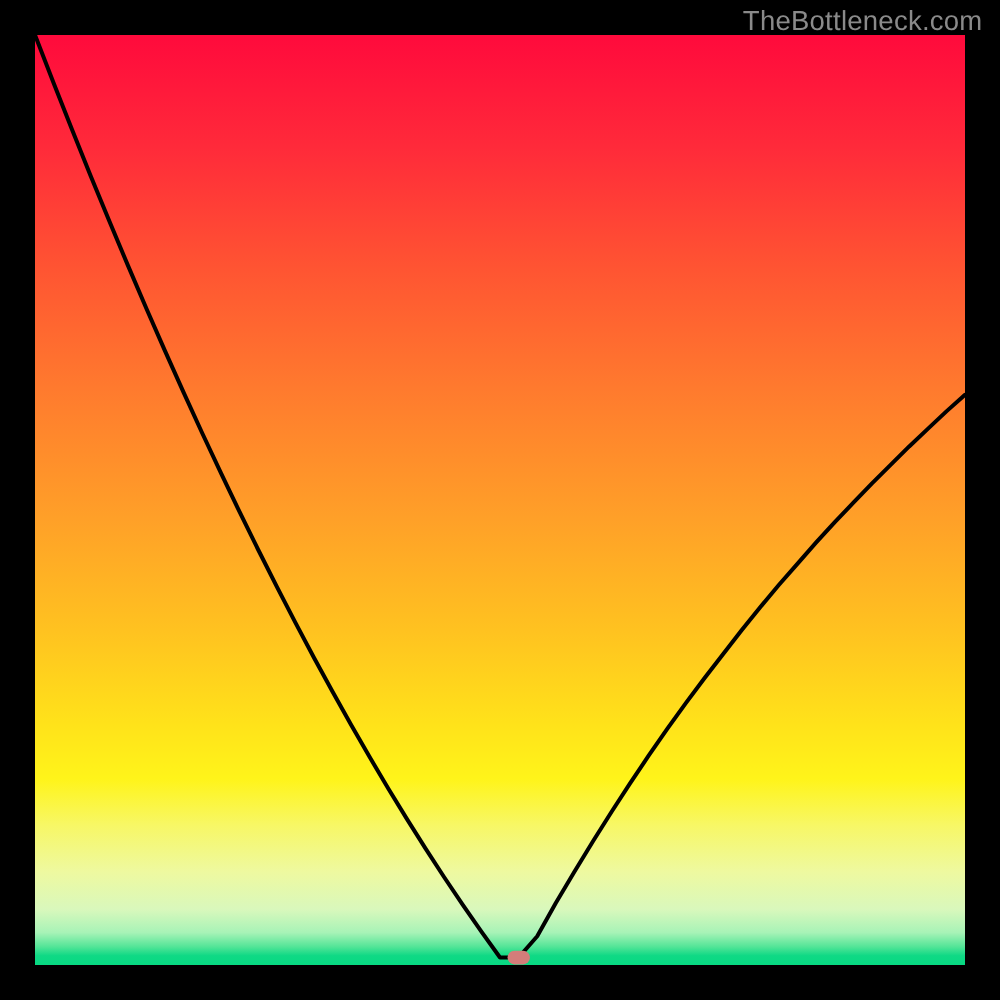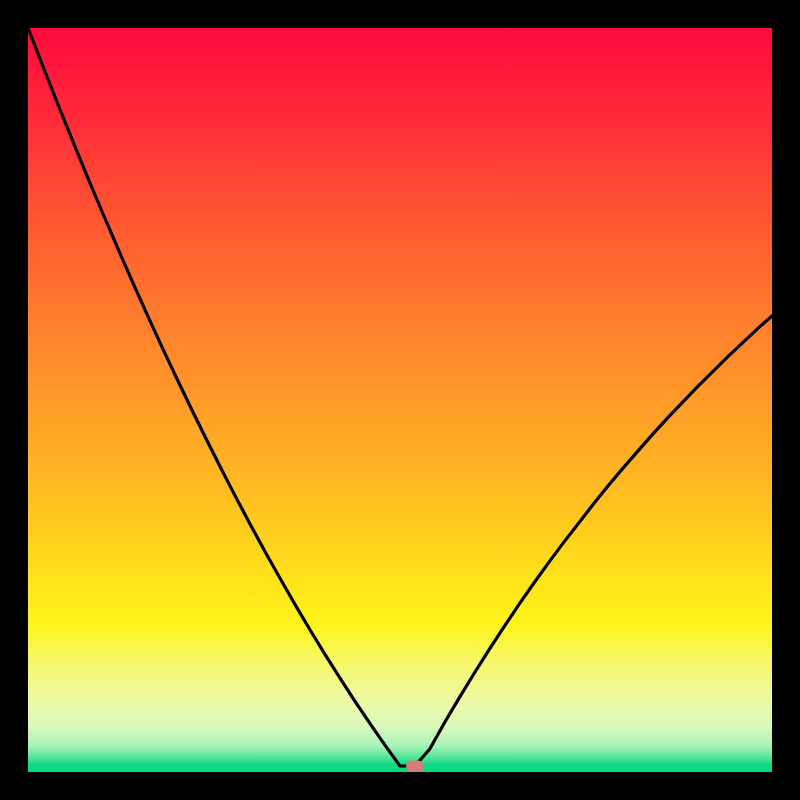--- a/index.html
+++ b/index.html
@@ -73,20 +73,21 @@
     background: #d47d7a;
     z-index: 6;
     transform: translate(-50%, -50%);
   }
 </style>
 </head>
 <body>
 
 <div class="container">
 
+  <div class="attribution">TheBottleneck.com</div>
 
   <div class="plot-area">
     <div class="gradient"></div>
 
     <svg class="curve" viewBox="0 0 744 744" preserveAspectRatio="none">
       <path id="curve-path" d="M0.00 0.00 L14.88 38.38 L29.76 76.01 L44.64 112.91 L59.52 149.08 L74.40 184.50 L89.28 219.19 L104.16 253.13 L119.04 286.34 L133.92 318.82 L148.80 350.55 L163.68 381.55 L178.56 411.80 L193.44 441.32 L208.32 470.11 L223.20 498.15 L238.08 525.46 L252.96 552.02 L267.84 577.85 L282.72 602.95 L297.60 627.30 L312.48 650.92 L327.36 673.79 L342.24 695.93 L357.12 717.34 L372.00 738.00 L386.88 738.00 L401.76 721.03 L416.64 694.46 L431.52 669.37 L446.40 645.01 L461.28 621.40 L476.16 598.52 L491.04 576.38 L505.92 554.98 L520.80 534.31 L535.68 514.39 L550.56 495.20 L565.44 476.01 L580.32 457.56 L595.20 439.85 L610.08 422.87 L624.96 405.90 L639.84 389.66 L654.72 374.17 L669.60 358.67 L684.48 343.91 L699.36 329.15 L714.24 315.13 L729.12 301.10 L744.00 287.82" fill="none" stroke-width="3.2" stroke-linecap="round" stroke-linejoin="round" stroke="#000000"></path>
     </svg>
 
     <div class="marker" id="marker" style="background: rgb(212, 125, 122); left: 386.88px; top: 738px;"></div>
   </div>

